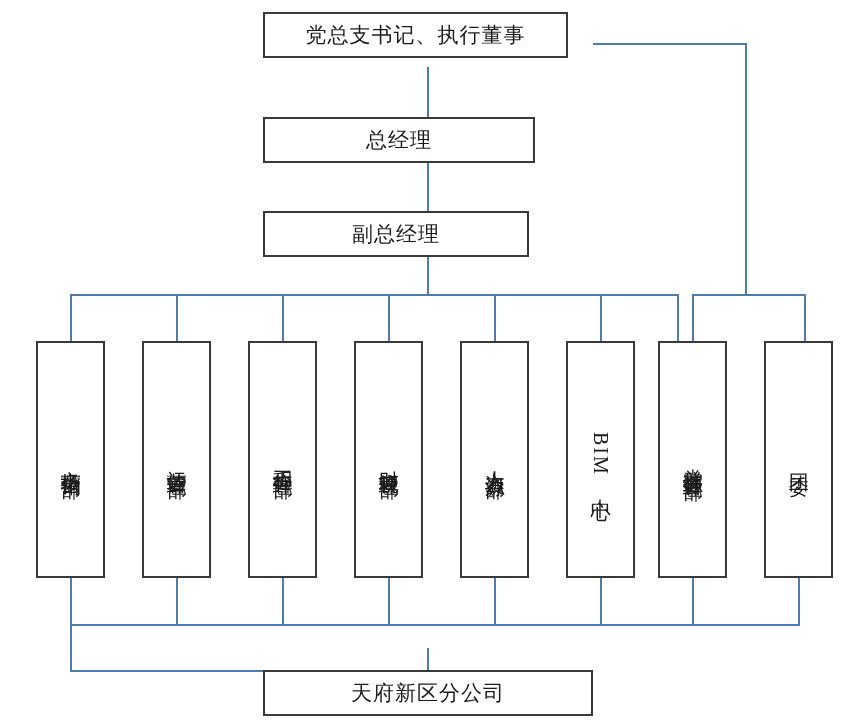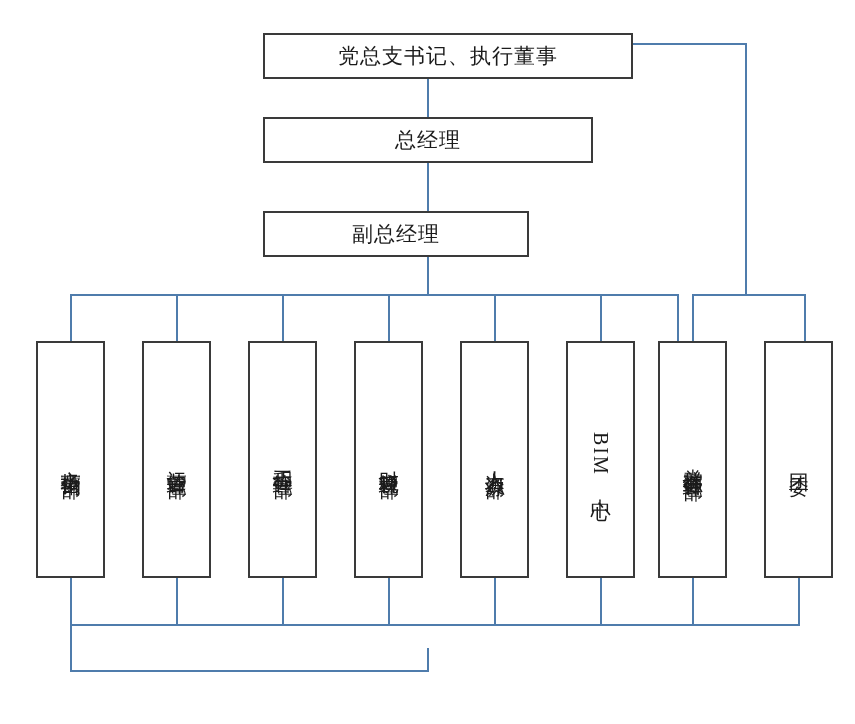--- a/index.html
+++ b/index.html
@@ -57,30 +57,30 @@
     z-index: 1;
   }
   .line.v { width: 2px; }
   .line.h { height: 2px; }
 </style>
 </head>
 <body>
 
 <div id="chart-root">
 
-  <div class="node wide" style="left:263px; top:33px; width:370px; height:46px;">
+  <div class="node wide" style="left:263px; top:12px; width:305px; height:46px;">
     <span>党总支书记、执行董事</span>
   </div>
 
   <div class="line v" style="left:427px; top:67px; height:50px;"></div>
 
   <div class="line h" style="left:593px; top:43px; width:154px;"></div>
   <div class="line v" style="left:745px; top:43px; height:252px;"></div>
 
-  <div class="node wide" style="left:263px; top:117px; width:330px; height:46px;">
+  <div class="node wide" style="left:263px; top:117px; width:272px; height:46px;">
     <span>总经理</span>
   </div>
 
   <div class="line v" style="left:427px; top:163px; height:48px;"></div>
 
   <div class="node wide" style="left:263px; top:211px; width:266px; height:46px;">
     <span>副总经理</span>
   </div>
 
   <div class="line v" style="left:427px; top:257px; height:38px;"></div>
@@ -139,14 +139,17 @@
   <div class="line v" style="left:600px; top:578px; height:48px;"></div>
   <div class="line v" style="left:692px; top:578px; height:48px;"></div>
   <div class="line v" style="left:798px; top:578px; height:48px;"></div>
 
   <div class="line h" style="left:70px; top:624px; width:730px;"></div>
 
   <div class="line v" style="left:70px; top:624px; height:48px;"></div>
   <div class="line h" style="left:70px; top:670px; width:358px;"></div>
   <div class="line v" style="left:427px; top:648px; height:24px;"></div>
 
+  <div class="node wide" style="left:263px; top:670px; width:330px; height:46px;">
+    <span>天府新区分公司</span>
+  </div>
 
 </div>
 
 </body></html>

